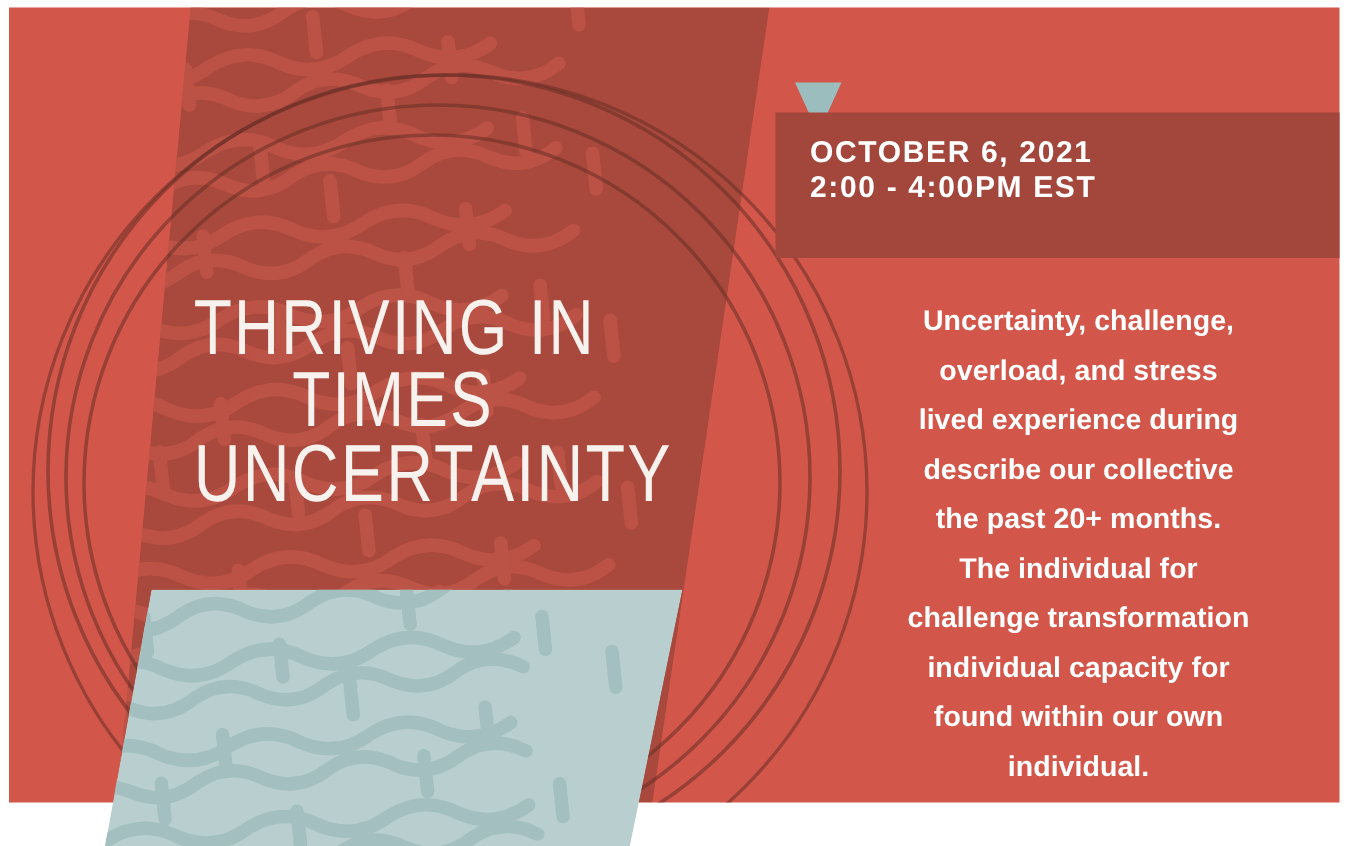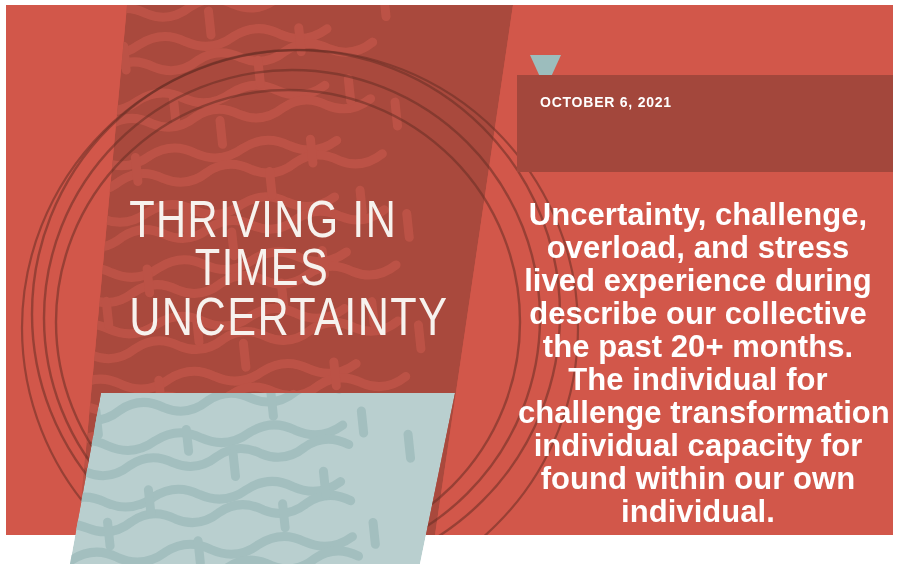--- a/index.html
+++ b/index.html
@@ -69,37 +69,37 @@
     width: 376px;
     height: 97px;
     background: #A3473C;
   }
   .info-text {
     position: absolute;
     left: 540px;
     top: 91px;
     color: #FFFFFF;
     font-weight: bold;
-    font-size: 14px;
+    font-size: 20px;
     line-height: 22.5px;
     letter-spacing: 0.055em;
     text-transform: uppercase;
   }
   .info-text span { display: block; white-space: nowrap; }
 
   
   .body-copy {
     position: absolute;
-    left: 518px;
+    left: 539px;
     top: 198px;
     width: 360px;
     text-align: center;
     color: #FFFFFF;
     font-weight: bold;
-    font-size: 31px;
+    font-size: 19px;
     line-height: 33px;
     letter-spacing: 0.002em;
   }
   .body-copy span { display: block; white-space: nowrap; }
 </style>
 </head>
 <body>
 
 <div id="poster">
 
@@ -206,20 +206,21 @@
         </g>
       </g>
     </g>
 
     <polygon points="530,55 561,55 545.5,89" fill="#9CBDBD"></polygon>
   </svg>
 
   <div class="info-box"></div>
   <div class="info-text">
     <span>OCTOBER 6, 2021</span>
+    <span>2:00 - 4:00PM EST</span>
   </div>
 
   <div class="title-block">
     <span class="title-line l1">THRIVING IN</span>
     <span class="title-line l2">TIMES</span>
     <span class="title-line l3">UNCERTAINTY</span>
   </div>
 
   <div class="body-copy">
     <span>Uncertainty, challenge,</span>

